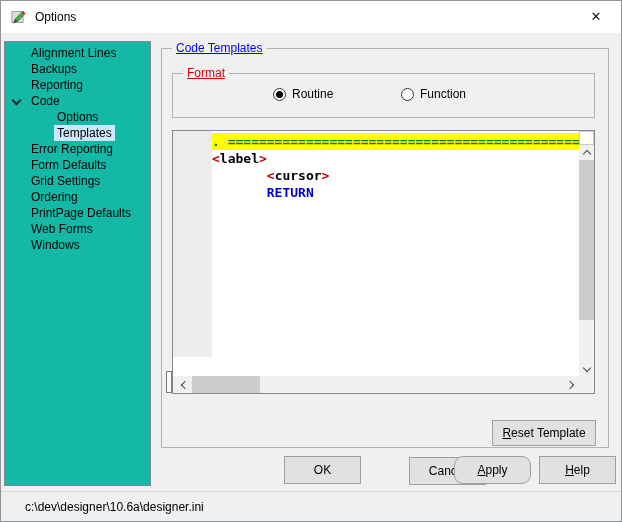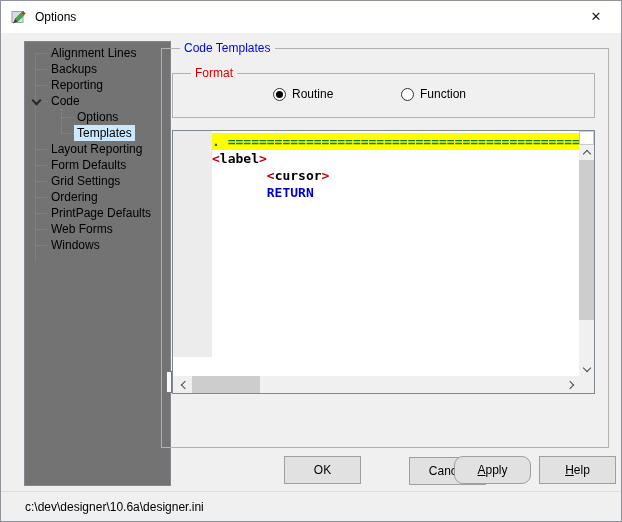--- a/index.html
+++ b/index.html
@@ -10,40 +10,40 @@
     overflow:hidden;
   }
   
   .titlebar { position:absolute; left:0; top:0; right:0; height:32px; background:#ffffff; }
   .app-icon { position:absolute; left:10px; top:8px; width:16px; height:16px; }
   .title-text { position:absolute; left:34px; top:9px; font-size:12px; color:#000; }
   .close-btn { position:absolute; top:0; right:4px; width:42px; height:31px;
     display:flex; align-items:center; justify-content:center; cursor:default; }
   .close-glyph { font-size:13px; color:#1b1b1b; }
   
-  .tree-panel { position:absolute; left:23px; top:40px; width:145px; height:443px;
-    background:#737373; border:1px solid #82888f; overflow:hidden; }
+  .tree-panel { position:absolute; left:3px; top:40px; width:145px; height:443px;
+    background:#14b8a6; border:1px solid #82888f; overflow:hidden; }
   .tree-inner { position:relative; padding-top:3px; }
   .vline { position:absolute; border-left:1px dotted #8a8a8a; width:0; }
   .vline.root { left:10px; top:11px; height:208px; }
   .vline.child { left:36px; top:67px; height:24px; }
   .trow { position:relative; height:16px; display:flex; align-items:center; }
   .dots { border-top:1px dotted #8a8a8a; width:13px; margin-left:10px; flex:none; }
   .trow.child .dots { margin-left:36px; }
   .trow.haschev .dots { width:5px; margin-left:0; }
   .chev-down { display:inline-block; width:5px; height:5px;
     border-right:2px solid #262626; border-bottom:2px solid #262626;
     transform:rotate(45deg); margin:-2px 3px 0 8px; flex:none; }
   .tlabel { padding:1px 3px; white-space:nowrap; }
   .tlabel.selected { background:#cce8ff; }
   
   .groupbox { position:absolute; left:160px; top:47px; width:446px; height:398px;
     border:1px solid #b1b1b1; }
-  .gb-label { position:absolute; top:-8px; left:18px; background:#f0f0f0;
-    padding:0 4px; font-size:12px; }
+  .gb-label { position:absolute; top:-8px; left:10px; background:#f0f0f0;
+    padding:0 4px; font-size:12px;text-decoration:underline; }
   .gb-label.blue { color:#0000ff; }
   .gb-label.red  { color:#e10000; }
   .formatbox { position:absolute; left:10px; top:24px; width:421px; height:43px;
     border:1px solid #b1b1b1; }
   .radio-item { position:absolute; top:13px; display:flex; align-items:center; cursor:default; }
   .radio-item.routine { left:100px; }
   .radio-item.function { left:228px; }
   .rcirc { width:11px; height:11px; border:1px solid #333; border-radius:50%;
     background:#fff; margin-right:6px; position:relative; flex:none; }
   .rcirc.on::after { content:""; position:absolute; left:2px; top:2px;
@@ -139,21 +139,21 @@
       <div class="trow child">
         <span class="dots"></span>
         <span class="tlabel">Options</span>
       </div>
       <div class="trow child">
         <span class="dots"></span>
         <span class="tlabel selected">Templates</span>
       </div>
       <div class="trow">
         <span class="dots"></span>
-        <span class="tlabel">Layout Reporting</span>
+        <span class="tlabel">Error Reporting</span>
       </div>
       <div class="trow">
         <span class="dots"></span>
         <span class="tlabel">Form Defaults</span>
       </div>
       <div class="trow">
         <span class="dots"></span>
         <span class="tlabel">Grid Settings</span>
       </div>
       <div class="trow">
@@ -216,20 +216,23 @@
             <span class="chev l"></span>
           </div>
         <div class="hs-thumb"></div>
         <div class="hs-btn right">
             <span class="chev r"></span>
           </div>
       </div>
       <div class="sb-corner"></div>
     </div>
 
+    <div class="btn btn-reset">
+      <span><span class="u">R</span><span>eset Template</span></span>
+    </div>
   </div>
 
   <div class="btn btn-ok">
       <span>OK</span>
     </div>
   <div class="btn btn-cancel">
       <span>Cancel</span>
     </div>
   <div class="btn btn-apply">
     <span><span class="u">A</span><span>pply</span></span>

